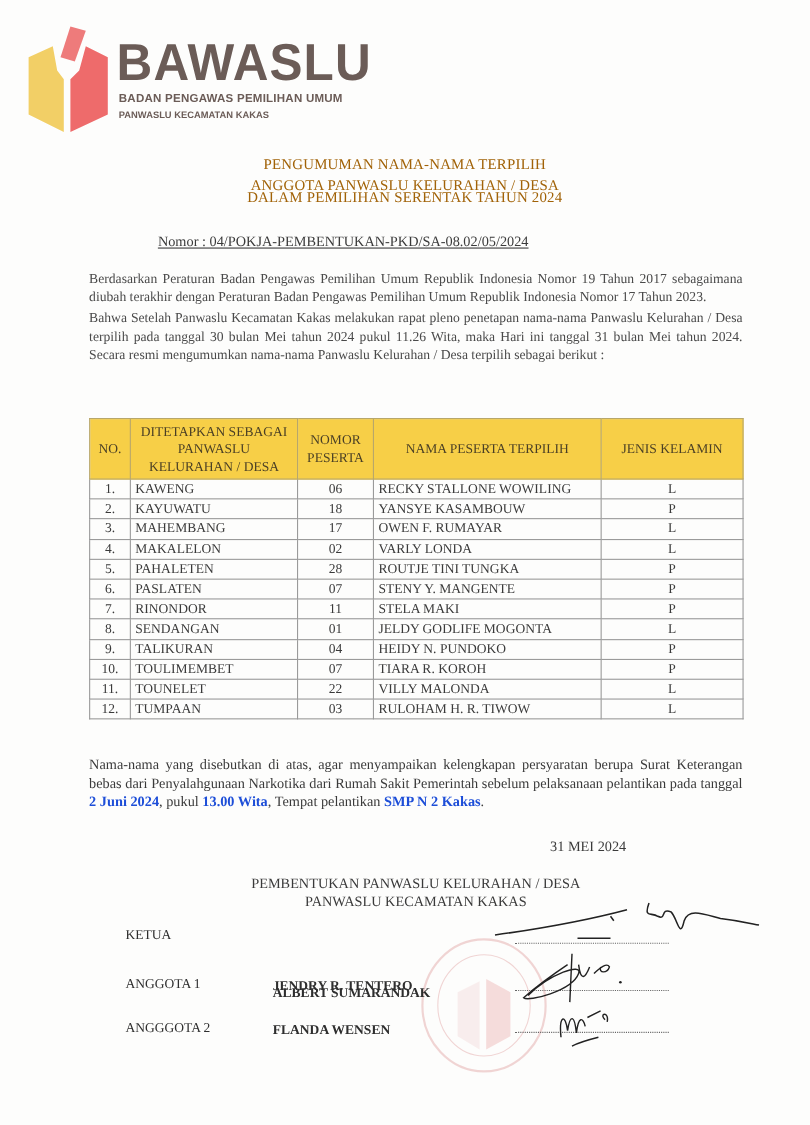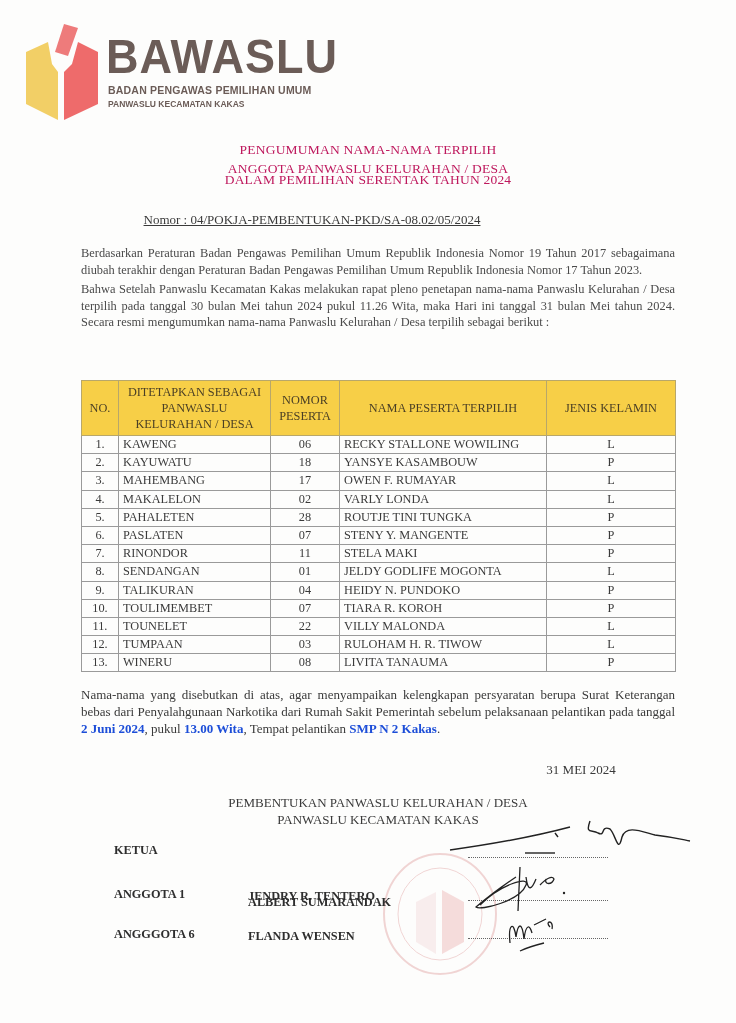--- a/index.html
+++ b/index.html
@@ -7,42 +7,42 @@
     width: 736px; height: 1023px; background: #fdfdfc; position: relative; overflow: hidden;
     font-family: "Liberation Serif", serif; color: #3a3a3a;
   }
   .abs { position: absolute; }
   
   #logo { left: 22px; top: 22px; width: 80px; height: 100px; }
   #brand { left: 106px; top: 34px; font-family: "Liberation Sans", sans-serif; font-size: 45px; font-weight: bold; color: #6b5c57; letter-spacing: 1px; line-height: 1; transform: scaleY(1.05); }
   #brand-sub1 { left: 108px; top: 84px; font-family: "Liberation Sans", sans-serif; font-size: 10.5px; font-weight: bold; color: #6b5c57; letter-spacing: 0.2px; text-align: right; }
   #brand-sub2 { left: 108px; top: 99px; font-family: "Liberation Sans", sans-serif; font-size: 8.5px; font-weight: bold; color: #6b5c57; }
 
-  .title { left: 0; width: 736px; text-align: center; font-size: 13.5px; color: #be185d; letter-spacing: 0.2px; }
+  .title { left: 0; width: 736px; text-align: center; font-size: 13.5px; color: #a16207; letter-spacing: 0.2px; }
   #title1 { top: 142px; } #title2 { top: 161px; } #title3 { top: 172px; }
   #nomor { left: 0; width: 624px; top: 212px; text-align: center; font-size: 13px; text-decoration: underline; }
 
   .para { left: 81px; width: 594px; font-size: 12.4px; line-height: 16.5px; text-align: justify; color: #4a4a4a; }
   #para1 { top: 245px; }
   #para2 { top: 281px; }
 
   table#tbl { position: absolute; left: 81px; top: 380px; width: 595px; border-collapse: collapse; font-family: "Liberation Serif", serif; font-size: 12.3px; color: #3a3a3a; }
   #tbl th { background: #f7cf47; font-weight: normal; text-align: center; border: 1px solid #b8a76a; line-height: 16px; padding: 2px 3px; height: 50px; color: #4a3f25; }
   #tbl td { border: 1px solid #9a9a9a; height: 17.2px; padding: 0 4px; line-height: 17px; }
   #tbl td.c { text-align: center; }
   #tbl td.no { text-align: center; width: 28px; }
 
   #para3 { top: 686px; font-size: 13px; line-height: 17px; color: #3a3a3a; }
   #para3 b { color: #1d4ed8; }
-  #date { left: 500px; width: 162px; text-align: center; top: 762px; font-size: 13px; }
+  #date { left: 500px; width: 162px; text-align: left; top: 762px; font-size: 13px; }
 
   #sig-head1 { left: 0; width: 756px; text-align: center; top: 795px; font-size: 13px; }
   #sig-head2 { left: 0; width: 756px; text-align: center; top: 812px; font-size: 13px; }
 
-  .role { left: 114px; font-size: 12.3px; font-weight: bold; color: #2e2e2e; }
+  .role { left: 114px; font-size: 12.3px; font-weight: normal; color: #2e2e2e; }
   .pname { left: 248px; font-size: 12.3px; font-weight: bold; color: #2e2e2e; }
   .dots { left: 468px; width: 140px; border-bottom: 1px dotted #666; height: 1px; }
 
   #stamp { left: 380px; top: 850px; width: 120px; height: 128px; opacity: 0.35; }
   #sigs { left: 440px; top: 815px; width: 260px; height: 140px; }
 </style>
 </head>
 <body>
 
 <svg id="logo" class="abs" viewBox="0 0 80 100">
@@ -150,27 +150,20 @@
         <td>VILLY MALONDA</td>
         <td class="c">L</td>
       </tr>
       <tr>
         <td class="no">12.</td>
         <td>TUMPAAN</td>
         <td class="c">03</td>
         <td>RULOHAM H. R. TIWOW</td>
         <td class="c">L</td>
       </tr>
-      <tr>
-        <td class="no">13.</td>
-        <td>WINERU</td>
-        <td class="c">08</td>
-        <td>LIVITA TANAUMA</td>
-        <td class="c">P</td>
-      </tr>
     </tbody>
 </table>
 
 <div id="para3" class="abs para">
   <span>Nama-nama yang disebutkan di atas, agar menyampaikan kelengkapan persyaratan berupa Surat Keterangan bebas dari Penyalahgunaan Narkotika dari Rumah Sakit Pemerintah sebelum pelaksanaan pelantikan pada tanggal </span><b>2 Juni 2024</b><span>, pukul </span><b>13.00 Wita</b><span>, Tempat pelantikan </span><b>SMP N 2 Kakas</b><span>.</span>
 </div>
 <div id="date" class="abs">31 MEI 2024</div>
 
 <div id="sig-head1" class="abs">PEMBENTUKAN PANWASLU KELURAHAN / DESA</div>
 <div id="sig-head2" class="abs">PANWASLU KECAMATAN KAKAS</div>
@@ -183,21 +176,21 @@
 </svg>
 
 <div class="abs role" style="top:843px">KETUA</div>
 <div class="abs pname" style="top:895px">ALBERT SUMARANDAK</div>
 <div class="abs dots" style="top:856px"></div>
 
 <div class="abs role" style="top:887px">ANGGOTA 1</div>
 <div class="abs pname" style="top:889px">JENDRY R. TENTERO</div>
 <div class="abs dots" style="top:899px"></div>
 
-<div class="abs role" style="top:927px">ANGGGOTA 6</div>
+<div class="abs role" style="top:927px">ANGGGOTA 2</div>
 <div class="abs pname" style="top:929px">FLANDA WENSEN</div>
 <div class="abs dots" style="top:937px"></div>
 
 <svg id="sigs" class="abs" viewBox="0 0 260 140">
   <path d="M10,35 C60,28 100,20 130,12 M115,18 L118,22 M150,6 C145,20 152,14 158,18 C166,22 160,10 170,14 C176,20 178,40 182,22 C186,10 200,16 215,20 C232,22 240,24 250,26" fill="none" stroke="#222" stroke-width="1.4"></path>
   <path d="M85,38 L115,38" stroke="#222" stroke-width="1.4"></path>
   <path d="M40,90 C60,70 90,60 86,70 C80,86 40,96 36,92 C50,80 70,66 76,62 M80,52 L78,96 M86,62 C88,78 92,74 96,64 M100,70 C106,64 112,60 114,64 C112,70 104,70 106,64" fill="none" stroke="#222" stroke-width="1.3"></path>
   <circle cx="124" cy="78" r="1.2" fill="#222"></circle>
   <path d="M70,128 C68,108 74,106 76,122 C78,108 82,106 84,124 C86,108 90,110 92,118 M94,110 L106,104 M110,112 C104,106 114,104 112,114 M80,136 C88,132 96,130 104,128" fill="none" stroke="#222" stroke-width="1.3"></path>
 </svg>

